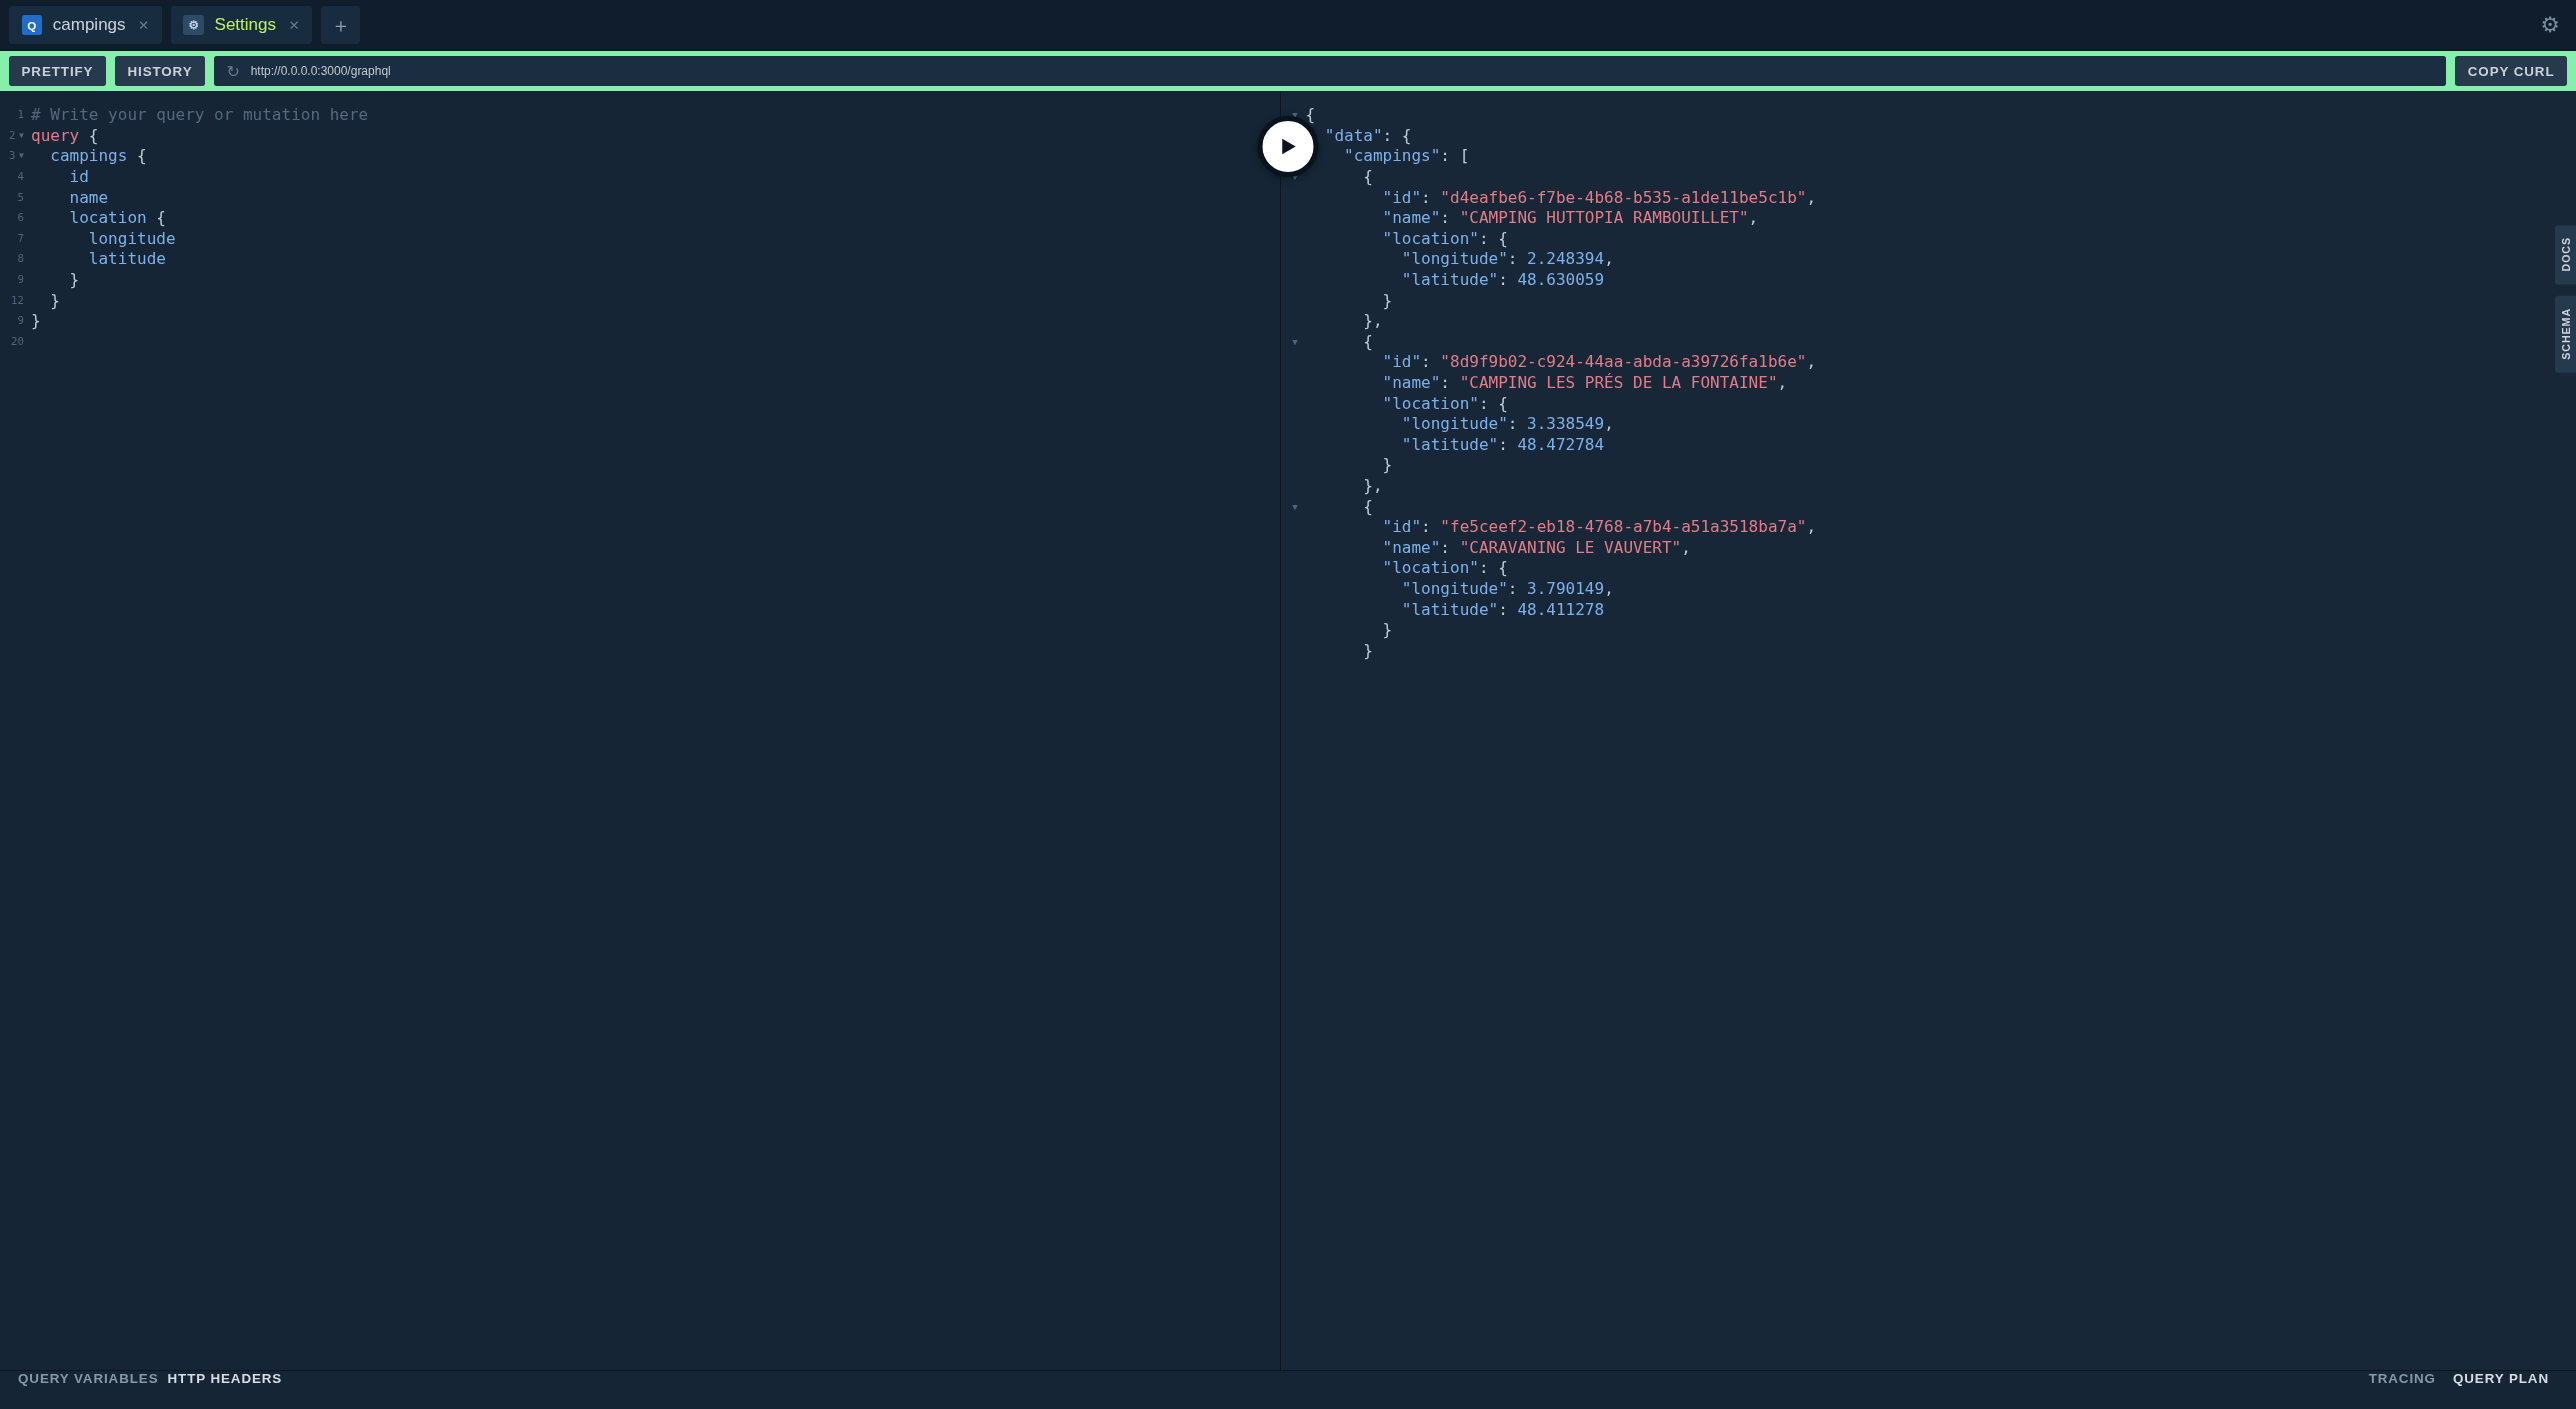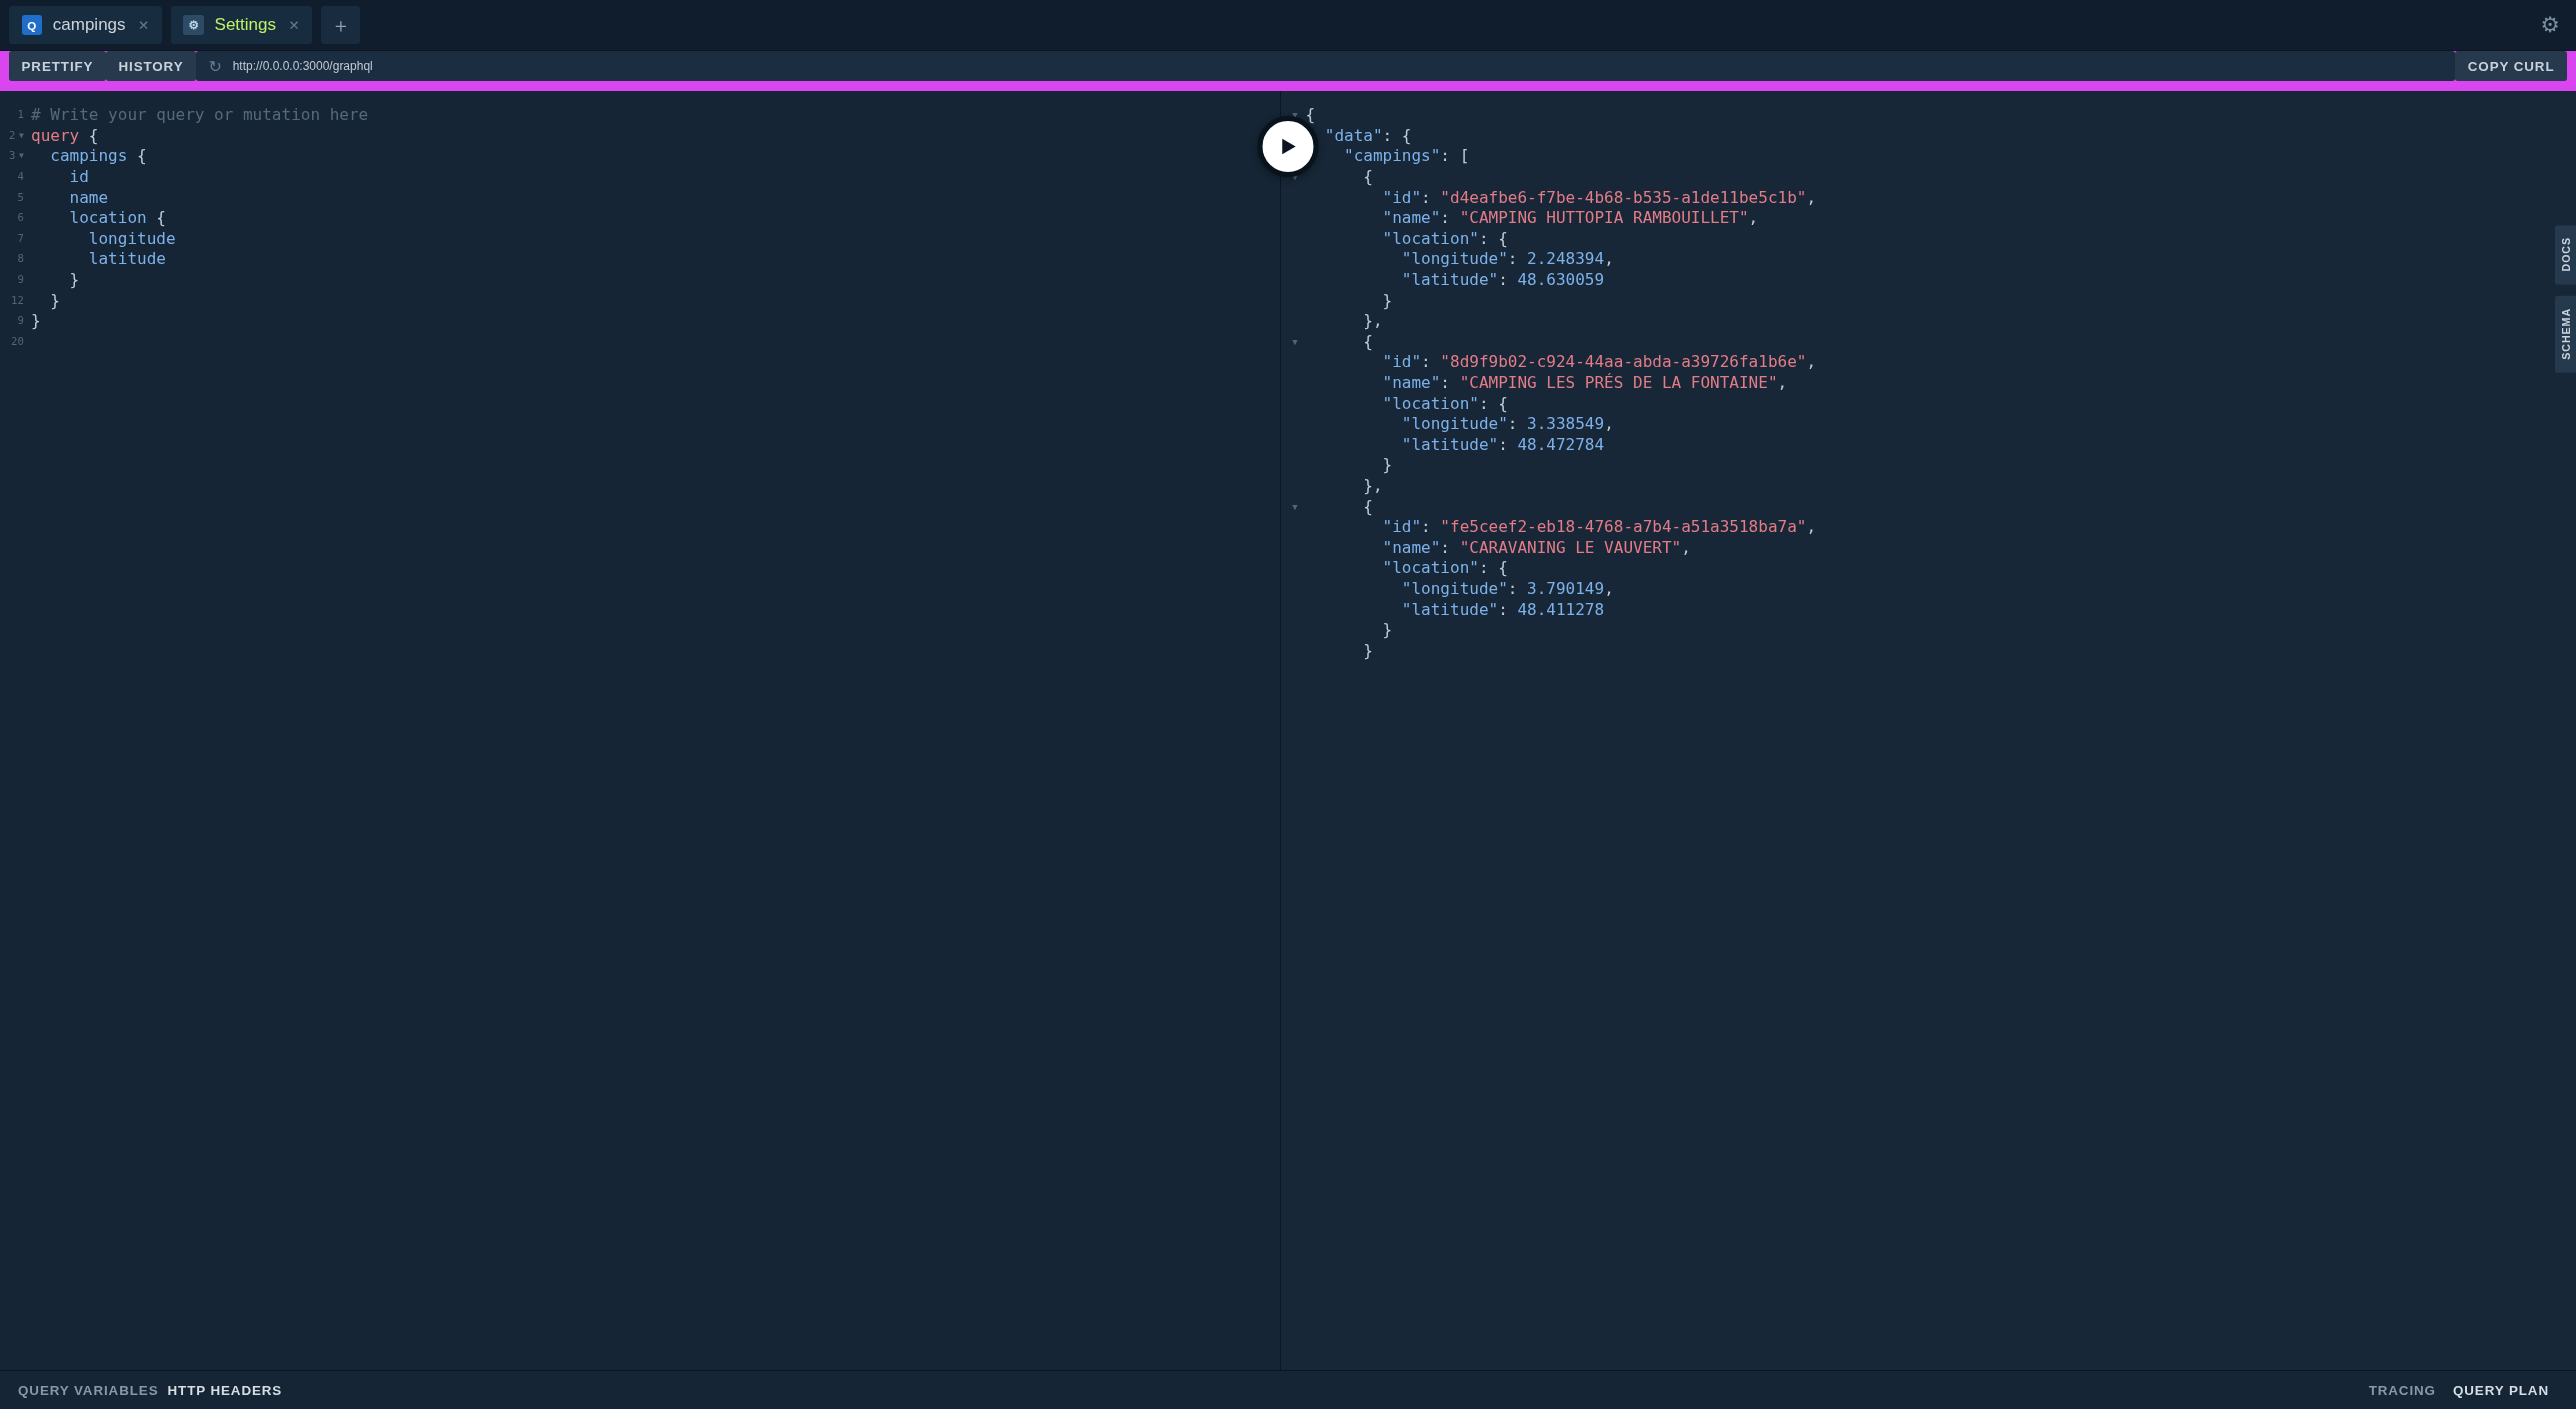--- a/index.html
+++ b/index.html
@@ -7,21 +7,21 @@
 .app { display:flex; flex-direction:column; width:100vw; height:100vh; }
 .tabbar { display:flex; align-items:center; height:51px; background:#0f1d2c; padding:0 9px; border-bottom:0.9px solid #0c1620; }
 .tab { display:flex; align-items:center; height:38px; padding:0 12.5px; margin-right:9px; background:#182c40; border-radius:3.6px; cursor:pointer; font-size:17px; }
 .tab .badge { display:flex; align-items:center; justify-content:center; width:20.6px; height:20.6px; border-radius:2.7px; margin-right:10.7px; font-size:11.6px; font-weight:700; }
 .badge-q { background:#206dca; color:#fff; }
 .badge-gear { background:#2e4b66; color:#bcd2e6; font-size:12.5px; }
 .tab .close { margin-left:12.5px; color:#647a90; font-size:13.4px; cursor:pointer; }
 .tab.settings .label { color:#bef264; }
 .newtab { display:flex; align-items:center; justify-content:center; width:39px; height:38px; background:#182b3f; border-radius:3.6px; color:#8fa2b5; font-size:19.7px; cursor:pointer; }
 .global-gear { margin-left:auto; color:#7c8fa2; font-size:21.5px; cursor:pointer; padding:0 7.2px; }
-.toolbar { display:flex; align-items:flex-start; height:40px; background:#d946ef; padding:0 9px; gap:0; }
+.toolbar { display:flex; align-items:center; height:40px; background:#86efac; padding:0 9px; gap:9px; }
 .btn { display:flex; align-items:center; height:30px; padding:0 12.5px; background:#273a4d; color:#c8d2dc; font-size:13.4px; font-weight:600; letter-spacing:0.9px; border-radius:2.7px; cursor:pointer; }
 .urlbox { flex:1; display:flex; align-items:center; height:30px; background:#1b2d40; border-radius:2.7px; padding:0 12.5px; }
 .urlbox .reload { color:#667d92; margin-right:10.7px; font-size:16px; cursor:pointer; }
 .urlbox .url { font-size:12px; color:#bfcbd7; background:transparent; border:none; outline:none; width:100%; }
 .main { flex:1; display:flex; position:relative; min-height:0; }
 .editor, .result { flex:1; overflow:auto; font-family:"Menlo","Consolas",monospace; font-size:16px; line-height:20.6px; padding:14.3px 0 14.3px 9px; }
 .editor { display:flex; border-right:0.9px solid #0c1620; }
 .gutter { text-align:right; color:#50657a; font-size:10.7px; padding-right:7.2px; user-select:none; }
 .gutter div { height:20.6px; line-height:20.6px; display:flex; align-items:center; justify-content:flex-end; }
 .gutter .fold { color:#50657a; font-size:8px; margin-left:3.6px; }
@@ -34,21 +34,21 @@
 .result-gutter { position:absolute; left:5.4px; top:14.3px; width:18px; }
 .result-gutter div { height:20.6px; line-height:20.6px; color:#50657a; font-size:9px; text-align:center; }
 .j-punc { color:#bfcbd7; }
 .j-key { color:#7db1ea; }
 .j-str { color:#e37c86; }
 .j-num { color:#7db1ea; }
 .play { position:absolute; left:50%; top:25px; transform:translateX(-50%); width:61px; height:61px; border-radius:50%; background:#fff; border:5.4px solid #09131d; display:flex; align-items:center; justify-content:center; cursor:pointer; z-index:5; box-shadow:0 1.8px 7.2px rgba(0,0,0,.4); }
 .play svg { fill:#0b1420; }
 .sidetabs { position:absolute; right:0; top:134px; display:flex; flex-direction:column; gap:11.6px; }
 .sidetab { background:#263a4e; color:#cbd5df; font-size:10.7px; font-weight:700; letter-spacing:0.9px; writing-mode:vertical-rl; transform:rotate(180deg); padding:12.5px 4.5px; border-radius:0 2.7px 2.7px 0; cursor:pointer; }
-.footer { height:39px; display:flex; align-items:center; padding:0 18px; font-size:13.4px; font-weight:600; letter-spacing:0.9px; color:#d6dde4; background:#152535; border-top:0.9px solid #0c1620; }
+.footer { height:39px; display:flex; align-items:flex-start; padding:0 18px; font-size:13.4px; font-weight:600; letter-spacing:0.9px; color:#d6dde4; background:#152535; border-top:0.9px solid #0c1620; }
 .footer .fitem { margin-right:9px; cursor:pointer; }
 .footer .fitem.dim { color:#8599ab; }
 .footer .right { margin-left:auto; display:flex; gap:8px; }
 .result .row { height:20.6px; white-space:pre; }
 </style>
 </head>
 <body>
 
 <div class="app">
   <div class="tabbar">

